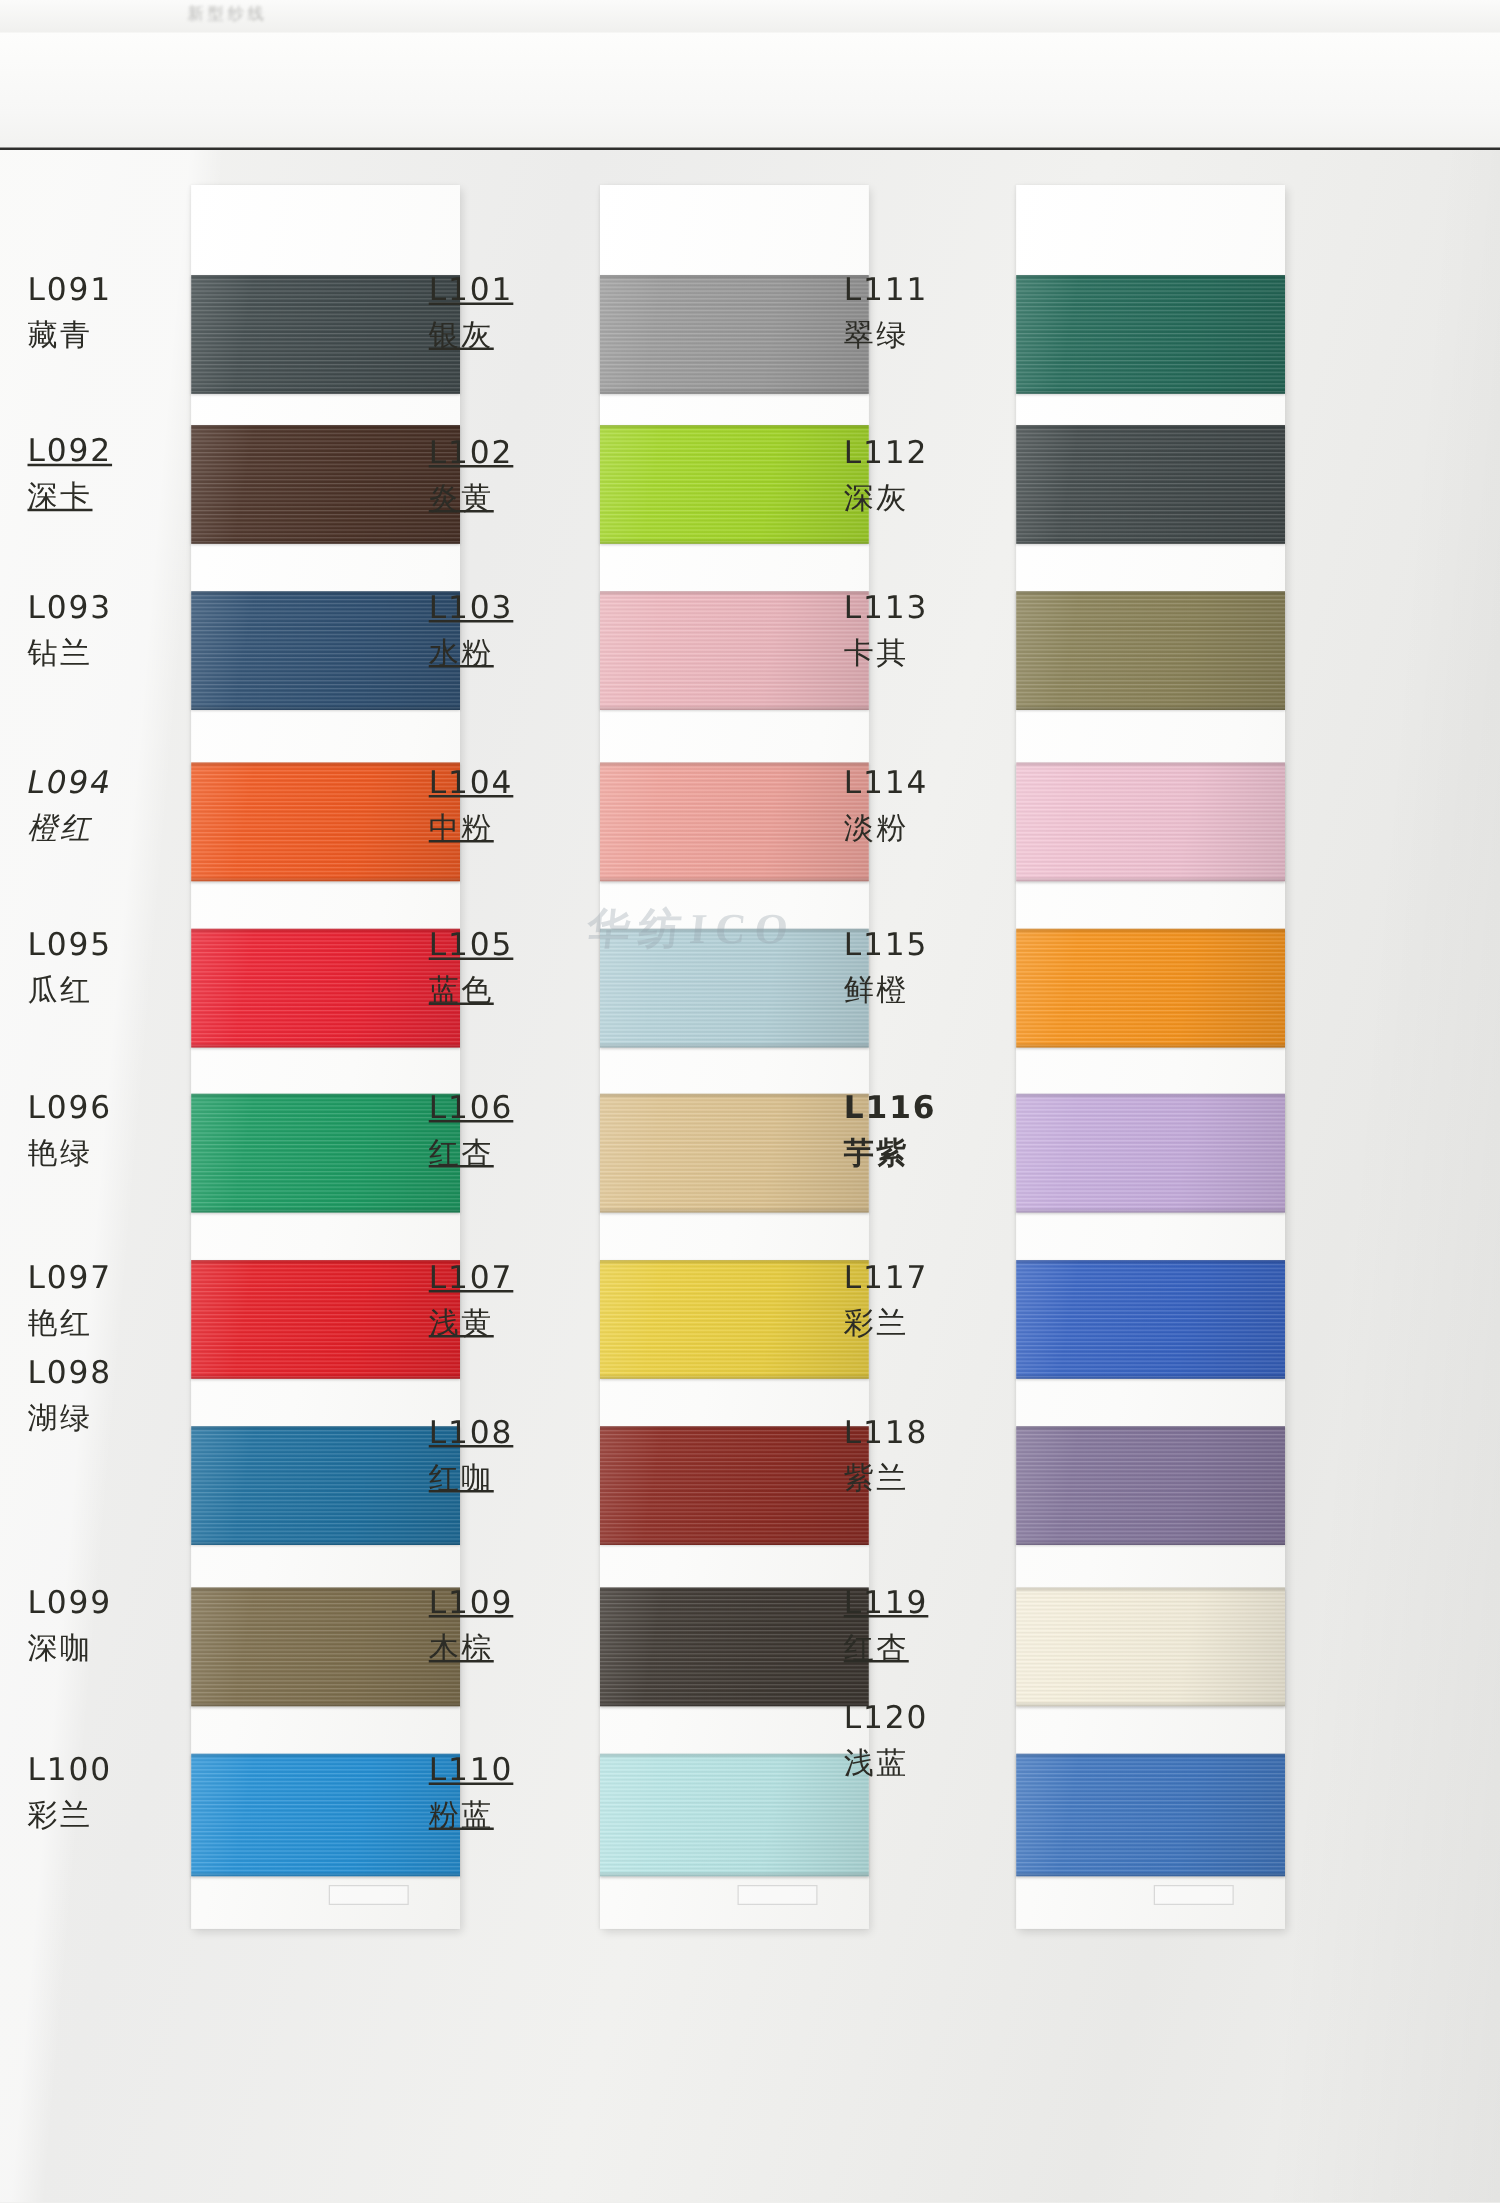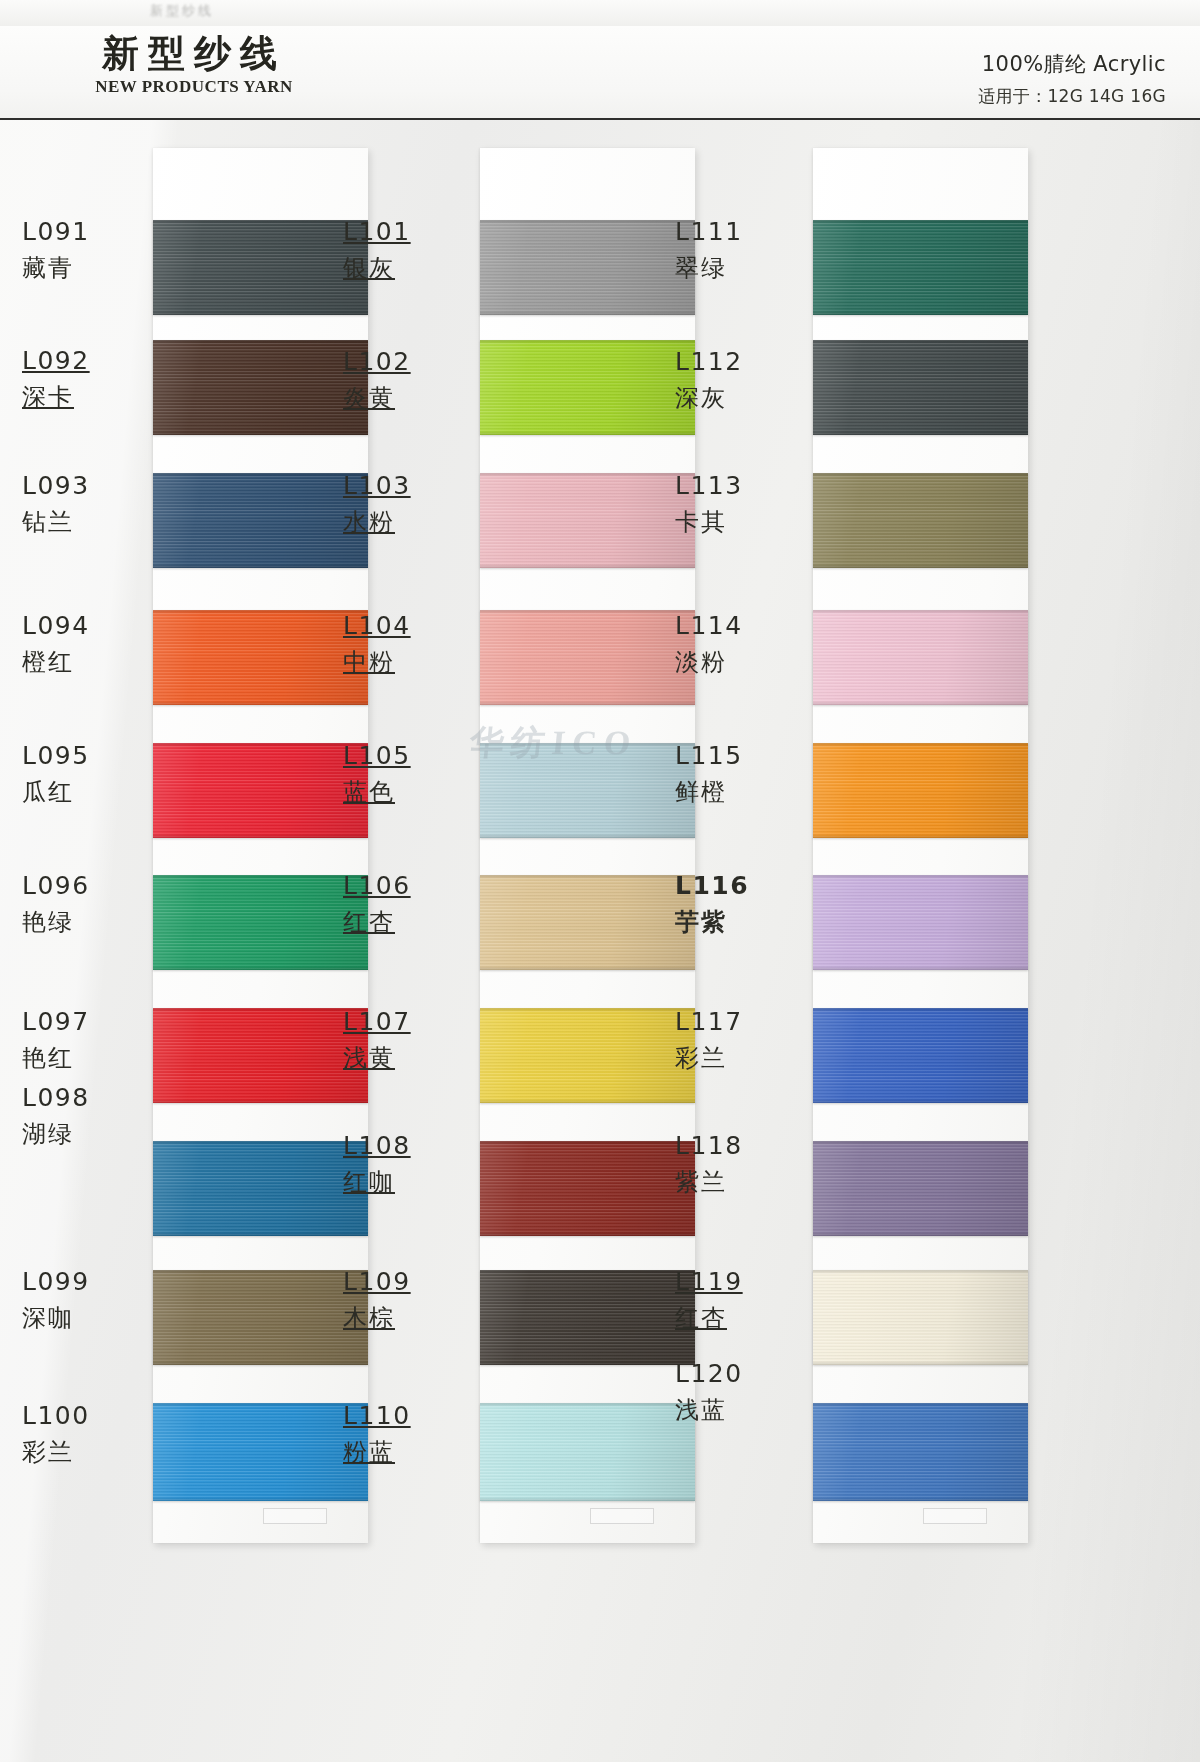--- a/index.html
+++ b/index.html
@@ -151,28 +151,20 @@
 </head>
 <body>
 
 <div class="sheet">
 
   <div class="topstrip">
     <div class="ghost">新型纱线</div>
   </div>
 
   <header class="card">
-    <div class="brand">
-      <div class="cn">新型纱线</div>
-      <div class="en">NEW PRODUCTS YARN</div>
-    </div>
-    <div class="specs">
-      <div class="l1">100%腈纶 Acrylic</div>
-      <div class="l2">适用于：12G 14G 16G</div>
-    </div>
   </header>
 
   <div class="board">
     <div class="col c0">
       <div class="strip">
           <div class="swatch" title="L091 藏青" style="top: 72px; height: 95px; background: rgb(65, 75, 77);">
             <div class="tex"></div>
             <div class="shade"></div>
             <div class="edgeTop"></div>
             <div class="edgeBot"></div>
@@ -238,21 +230,21 @@
           <div class="name">藏青</div>
         </div>
         <div class="lab" style="top: 227px; text-decoration: underline;">
           <div class="code">L092</div>
           <div class="name">深卡</div>
         </div>
         <div class="lab" style="top: 352px;">
           <div class="code">L093</div>
           <div class="name">钻兰</div>
         </div>
-        <div class="lab" style="top: 492px;">
+        <div class="lab" style="top: 492px; font-style: italic;">
           <div class="code">L094</div>
           <div class="name">橙红</div>
         </div>
         <div class="lab" style="top: 622px;">
           <div class="code">L095</div>
           <div class="name">瓜红</div>
         </div>
         <div class="lab" style="top: 752px;">
           <div class="code">L096</div>
           <div class="name">艳绿</div>

